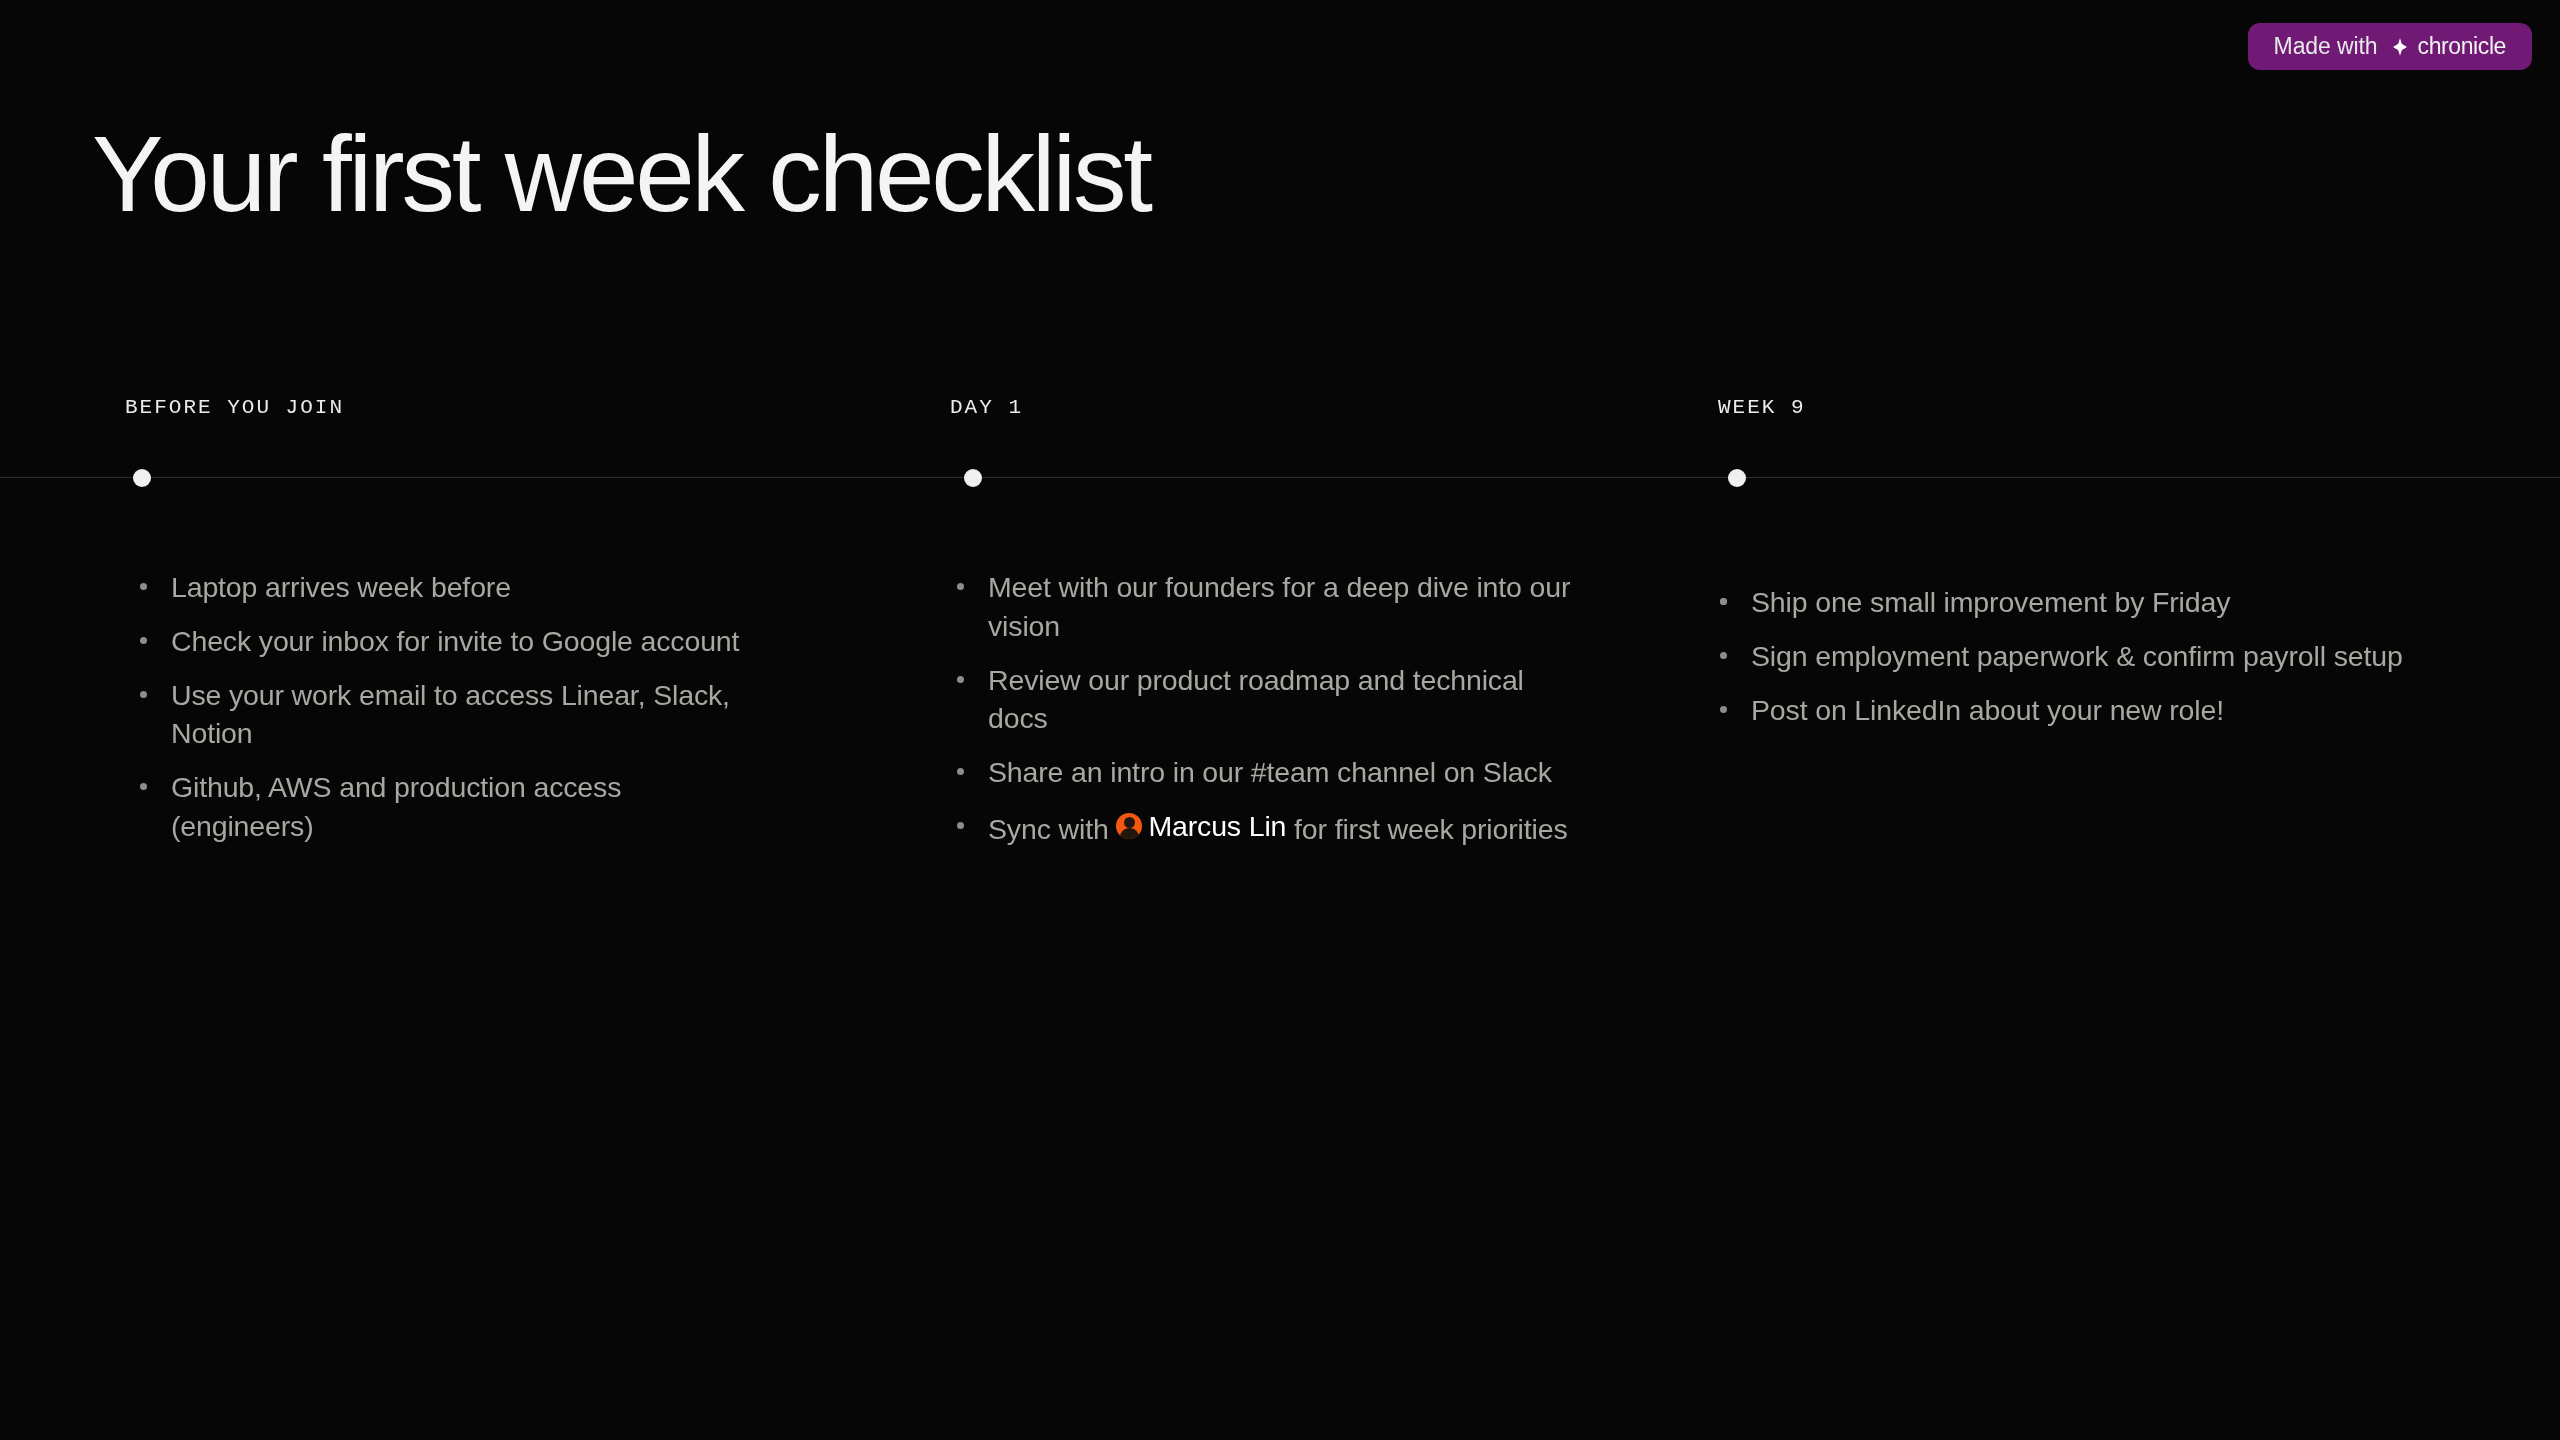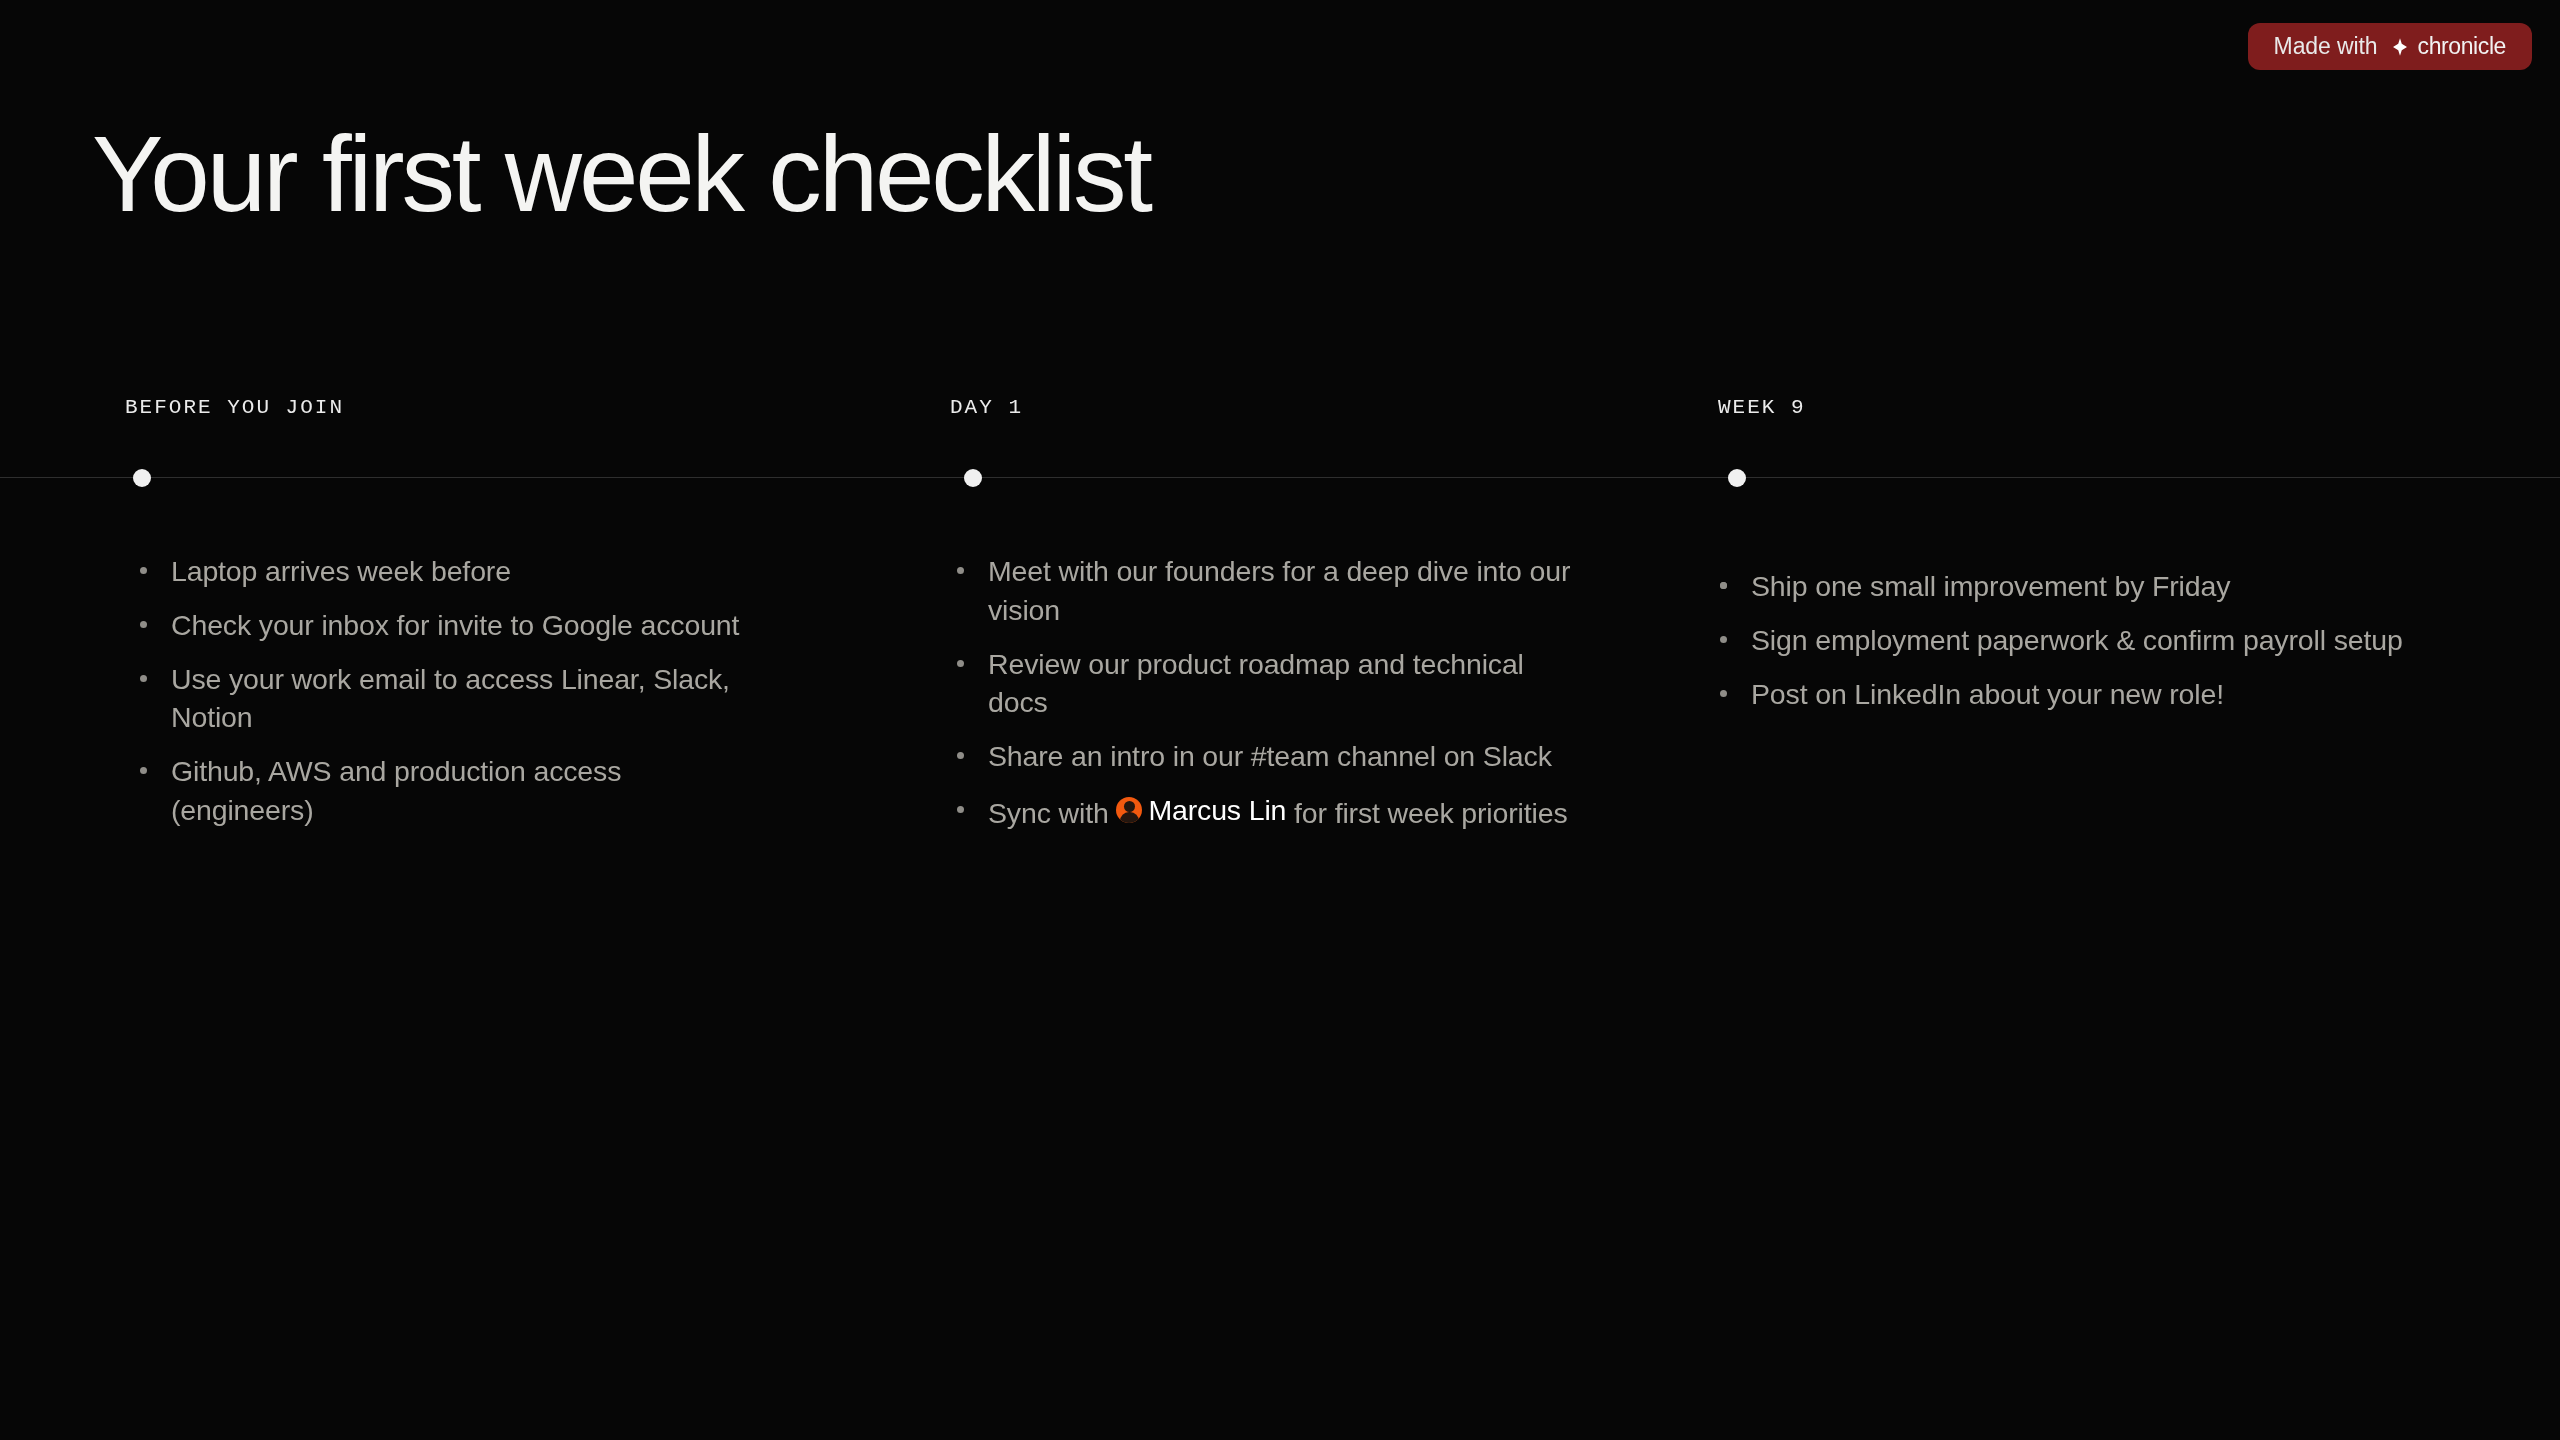--- a/index.html
+++ b/index.html
@@ -17,21 +17,21 @@
   }
 
   
   #chronicle-badge {
     position: absolute;
     top: 23px;
     right: 28px;
     height: 47px;
     padding: 0 26px;
     border-radius: 12px;
-    background: #7f1d1d;
+    background: #701a75;
     display: flex;
     align-items: center;
     gap: 9px;
     z-index: 20;
   }
   #chronicle-badge .badge-text {
     font-size: 23px;
     color: #e9e9e9;
     letter-spacing: -0.1px;
     white-space: nowrap;
@@ -95,21 +95,21 @@
     font-family: "Liberation Mono", "DejaVu Sans Mono", monospace;
     font-size: 21px;
     letter-spacing: 2.0px;
     color: #ebebeb;
     white-space: nowrap;
   }
 
   
   .column {
     position: absolute;
-    top: 552px;
+    top: 568px;
   }
   .bullet-list {
     margin: 0;
     padding: 0;
     list-style: none;
   }
   .bullet-item {
     position: relative;
     padding-left: 43px;
     margin-bottom: 15px;

